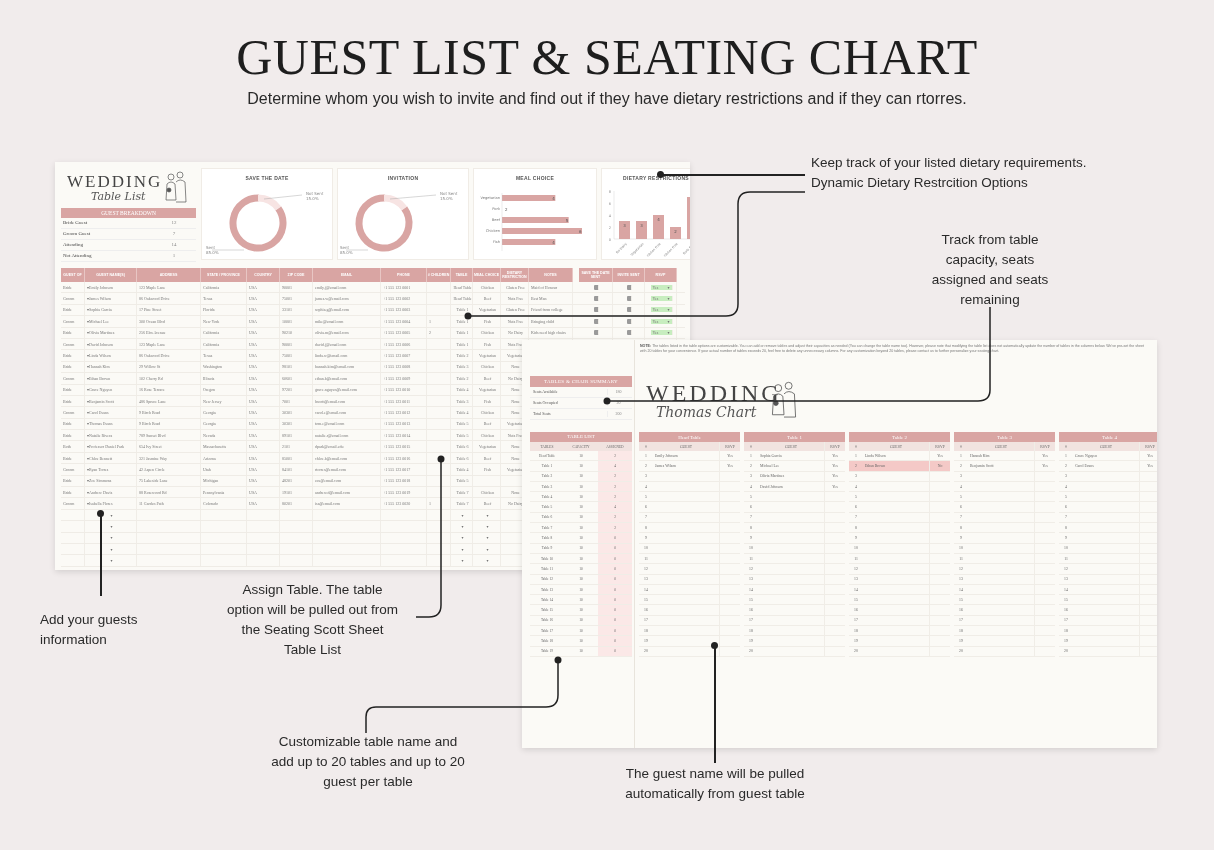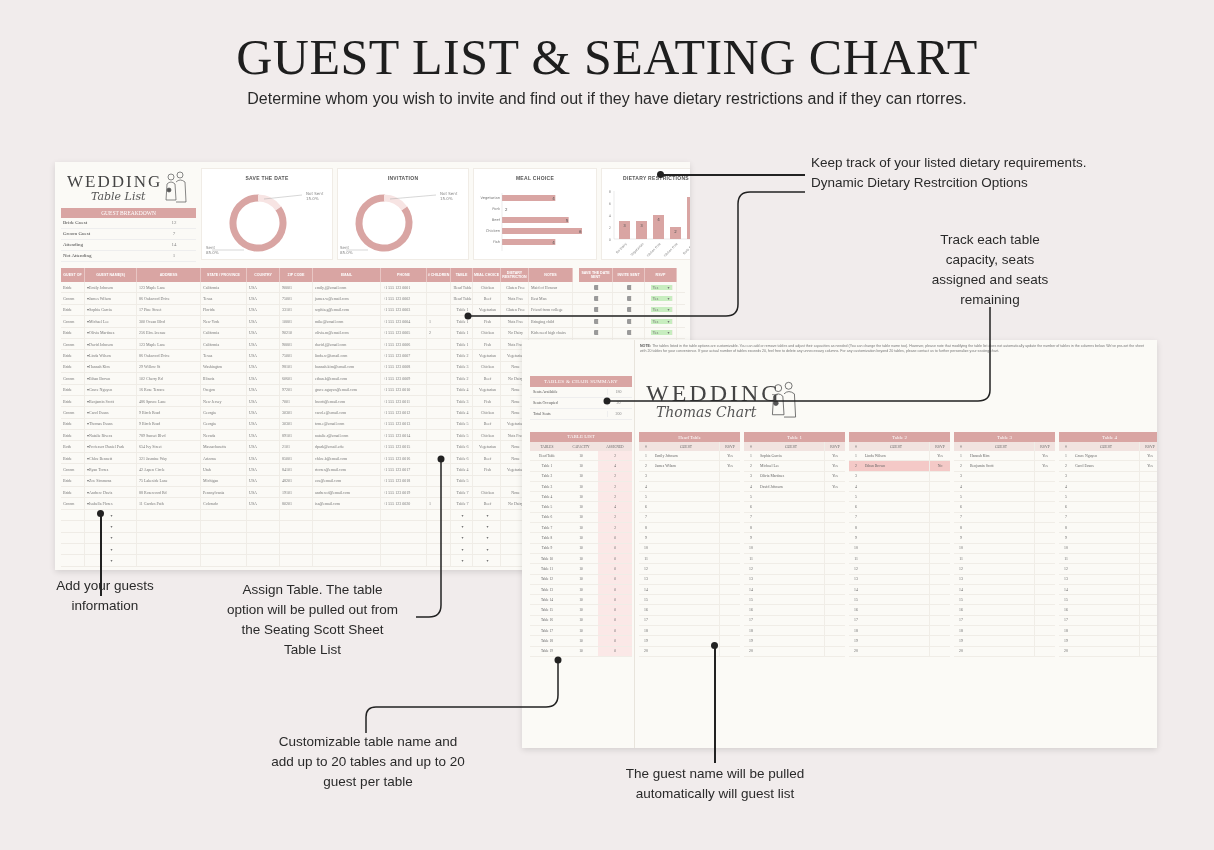--- a/index.html
+++ b/index.html
@@ -1421,32 +1421,32 @@
 <div class="dot" style="left:657px; top:171px;"></div>
 <div class="line" style="left:660px; top:174px; width:145px; height:1.5px;"></div>
 <div class="callout" style="left:811px; top:153px; white-space:pre-line;">Keep track of your listed dietary requirements.
 Dynamic Dietary Restrcition Options</div>
 
 <svg class="curve" style="left:440px; top:190px;" width="370" height="130">
   <path d="M365 2 L310 2 Q298 2 298 14 L298 114 Q298 126 286 126 L30 126" fill="none" stroke="#222" stroke-width="1.5"></path>
   <circle cx="28" cy="126" r="3.5" fill="#222"></circle>
 </svg>
 
-<div class="callout" style="left:905px; top:230px; width:170px; text-align:center; white-space:pre-line;">Track each table
+<div class="callout" style="left:905px; top:230px; width:170px; text-align:center; white-space:pre-line;">Track from table
 capacity, seats
 assigned and seats
 remaining</div>
 <svg class="curve" style="left:600px; top:305px;" width="400" height="100">
   <path d="M390 2 L390 85 Q390 96 378 96 L8 96" fill="none" stroke="#222" stroke-width="1.5"></path>
   <circle cx="7" cy="96" r="3.5" fill="#222"></circle>
 </svg>
 
 <div class="dot" style="left:97px; top:510px;"></div>
 <div class="line" style="left:100px; top:513px; width:1.5px; height:83px;"></div>
-<div class="callout" style="left:40px; top:576px; width:130px; text-align:center; white-space:pre-line;">Add your guests
+<div class="callout" style="left:40px; top:610px; width:130px; white-space:pre-line;">Add your guests
 information</div>
 
 <svg class="curve" style="left:410px; top:455px;" width="40" height="170">
   <circle cx="31" cy="4" r="3.5" fill="#222"></circle>
   <path d="M31 4 L31 150 Q31 162 19 162 L6 162" fill="none" stroke="#222" stroke-width="1.5"></path>
 </svg>
 <div class="callout" style="left:200px; top:580px; width:225px; text-align:center; white-space:pre-line;">Assign Table. The table
 option will be pulled out from
 the Seating Scott Sheet
 Table List</div>
@@ -1455,13 +1455,13 @@
   <circle cx="198" cy="5" r="3.5" fill="#222"></circle>
   <path d="M198 5 L198 40 Q198 52 186 52 L16 52 Q6 52 6 62 L6 78" fill="none" stroke="#222" stroke-width="1.5"></path>
 </svg>
 <div class="callout" style="left:238px; top:732px; width:260px; text-align:center; white-space:pre-line;">Customizable table name and
 add up to   20 tables and up to 20
 guest per table</div>
 
 <div class="dot" style="left:711px; top:642px;"></div>
 <div class="line" style="left:714px; top:645px; width:1.5px; height:118px;"></div>
 <div class="callout" style="left:585px; top:764px; width:260px; text-align:center; white-space:pre-line;">The guest name will be pulled
-automatically will guest list</div>
+automatically from guest table</div>
 
 </body></html>

